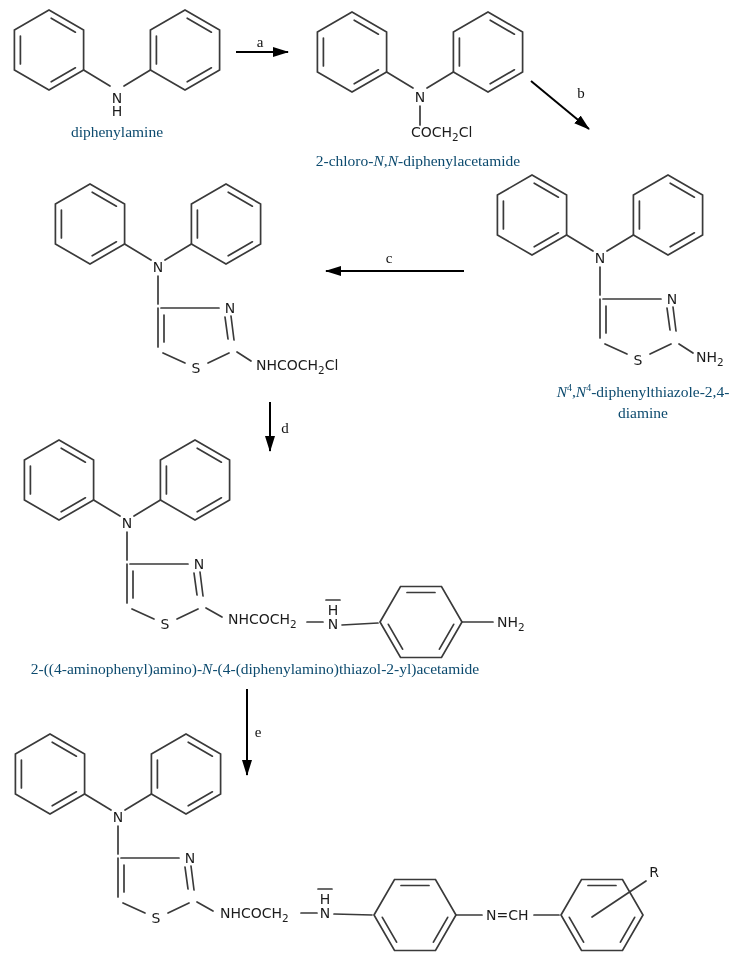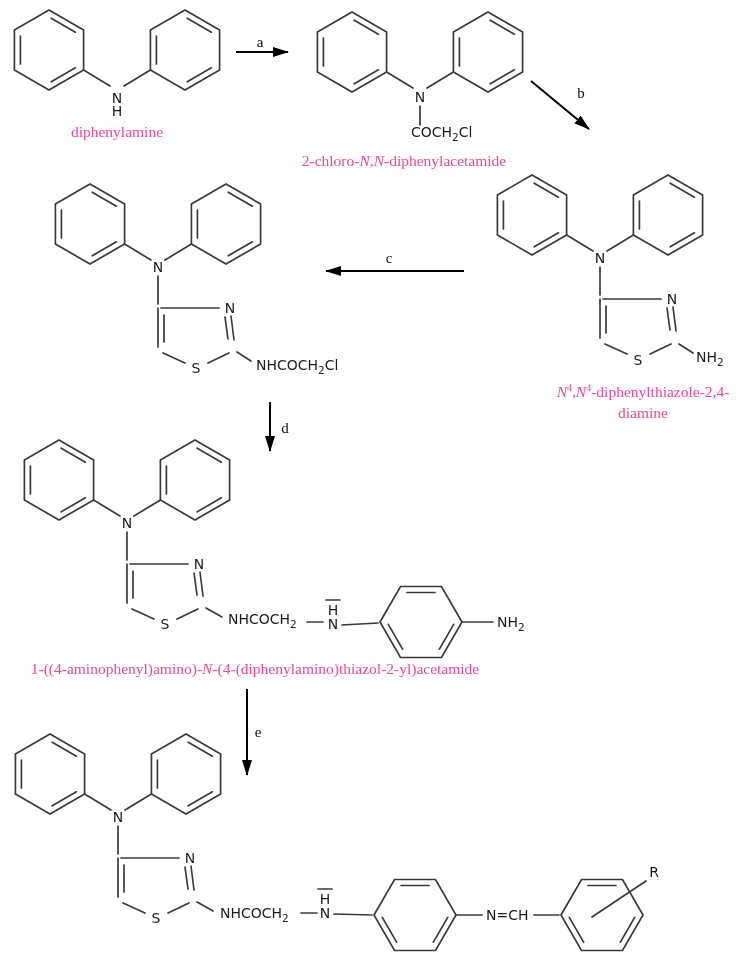--- a/index.html
+++ b/index.html
@@ -5,21 +5,21 @@
   html,body{margin:0;padding:0;background:#ffffff;}
   #canvas{position:relative;width:749px;height:958px;background:#ffffff;overflow:hidden;
           font-family:"Liberation Serif",serif;}
   svg{position:absolute;left:0;top:0;}
   .b{stroke:#3a3a3a;stroke-width:1.7;fill:none;stroke-linecap:round;}
   .arrow{stroke:#000000;stroke-width:2;fill:none;}
   .at{font-family:"DejaVu Sans",sans-serif;font-size:14px;fill:#1c1c1c;}
   .mid{text-anchor:middle;}
   .sub{font-size:10.5px;}
   .step{font-family:"Liberation Serif",serif;font-size:15px;fill:#111;text-anchor:middle;}
-  .cname{position:absolute;font-size:15.5px;color:#ec4899;transform:translateX(-50%);
+  .cname{position:absolute;font-size:15.5px;color:#0c4a6e;transform:translateX(-50%);
          white-space:nowrap;text-align:center;line-height:21px;}
   .cname i{font-style:italic;}
   .cname sup{font-size:10px;}
 </style>
 </head>
 <body>
 
 <div id="canvas">
 
 <svg width="749" height="958" viewBox="0 0 749 958">
@@ -151,20 +151,20 @@
     <text class="step" x="260" y="47">a</text>
     <text class="step" x="581" y="98">b</text>
     <text class="step" x="389" y="263">c</text>
     <text class="step" x="285" y="433">d</text>
     <text class="step" x="258" y="737">e</text>
   </g>
 </svg>
 
 <div class="cname" style="left:117px;top:121px;"><span>diphenylamine</span></div>
 
-<div class="cname" style="left:404px;top:150px;"><span>2-chloro-</span><i>N</i><span>,</span><i>N</i><span>-diphenylacetamide</span></div>
+<div class="cname" style="left:418px;top:150px;"><span>2-chloro-</span><i>N</i><span>,</span><i>N</i><span>-diphenylacetamide</span></div>
 
 <div class="cname" style="left:643px;top:377px;"><i>N</i><sup>4</sup><span>,</span><i>N</i><sup>4</sup><span>-diphenylthiazole-2,4-</span><br><span>diamine</span></div>
 
 
-<div class="cname" style="left:255px;top:658px;"><span>1-((4-aminophenyl)amino)-</span><i>N</i><span>-(4-(diphenylamino)thiazol-2-yl)acetamide</span></div>
+<div class="cname" style="left:255px;top:658px;"><span>2-((4-aminophenyl)amino)-</span><i>N</i><span>-(4-(diphenylamino)thiazol-2-yl)acetamide</span></div>
 
 </div>
 
 </body></html>

